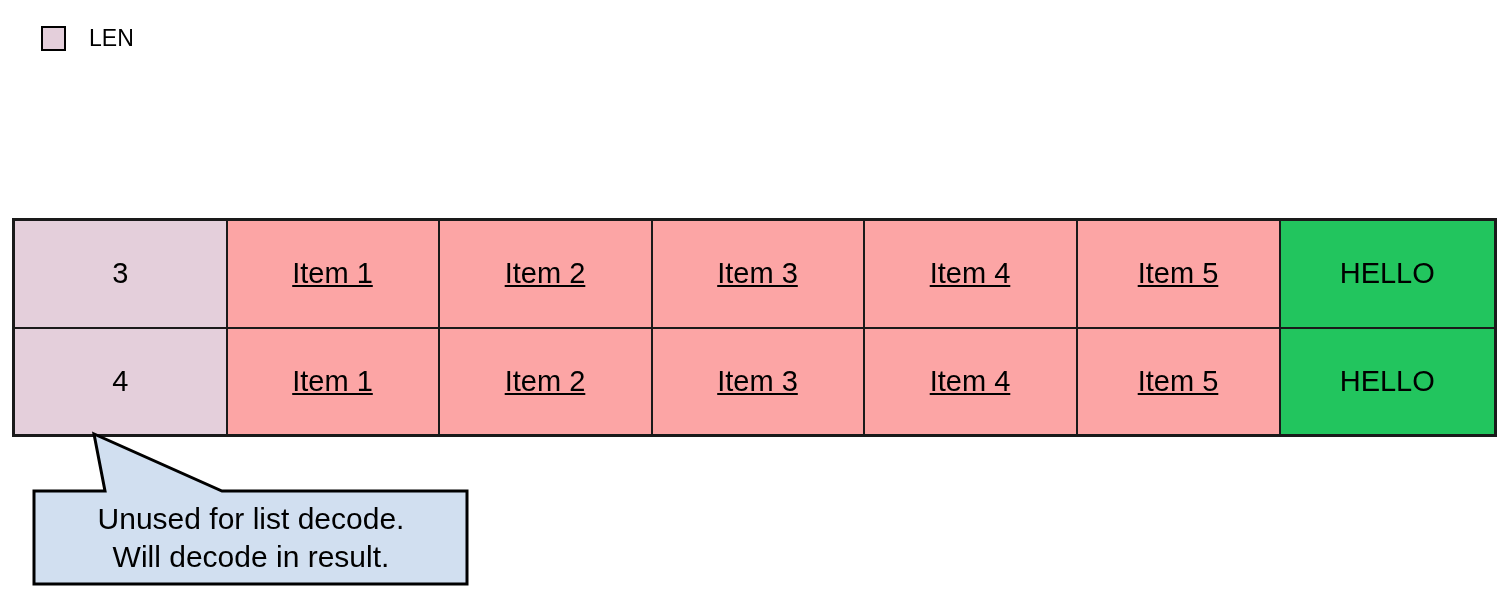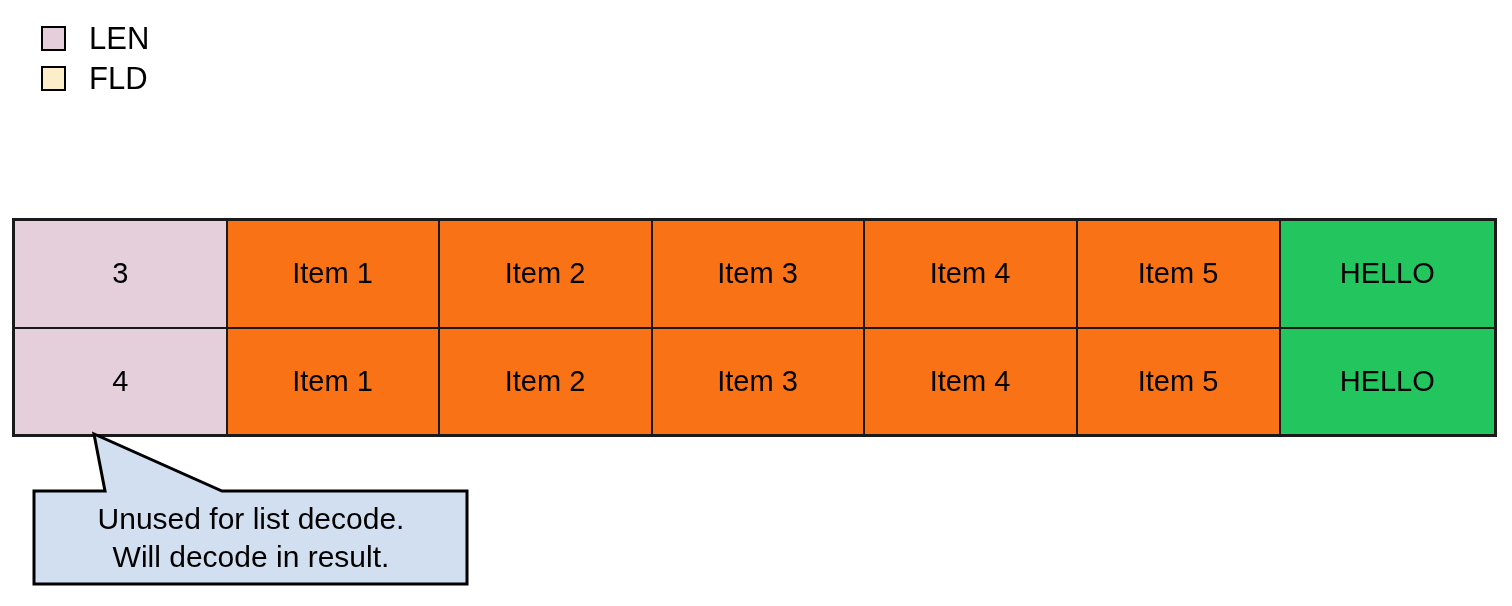--- a/index.html
+++ b/index.html
@@ -30,21 +30,21 @@
   }
   .legend-swatch {
     width: 25px;
     height: 25px;
     border: 2px solid #000000;
     box-sizing: border-box;
     flex: 0 0 auto;
   }
   .legend-label {
     margin-left: 23px;
-    font-size: 31px;
+    font-size: 23px;
     line-height: 31px;
     letter-spacing: 0px;
     white-space: nowrap;
   }
 
   
   #record-table {
     position: absolute;
     left: 12px;
     top: 218px;
@@ -61,21 +61,21 @@
   #record-table td {
     border: 2px solid #1a1a1a;
     text-align: center;
     vertical-align: middle;
     font-size: 29px;
     padding: 0;
     box-sizing: border-box;
     white-space: nowrap;
   }
   #record-table td.cell-len { background: #e4cfdb; }
-  #record-table td.cell-lst { background: #f97316; }
+  #record-table td.cell-lst { background: #fca5a5; text-decoration: underline; }
   #record-table td.cell-fld { background: #22c55e; }
 
   
   #record-table tr:first-child td { border-top-width: 3px; }
   #record-table tr:last-child td  { border-bottom-width: 3px; }
   #record-table td:first-child    { border-left-width: 3px; }
   #record-table td:last-child     { border-right-width: 3px; }
 
   
   #callout {
@@ -112,24 +112,20 @@
 <body>
 
 <div id="legend">
 
   <div class="legend-row">
     <span class="legend-swatch" style="background:#e4cfdb"></span>
     <span class="legend-label">LEN</span>
   </div>
 
 
-  <div class="legend-row">
-    <span class="legend-swatch" style="background:#fbeec9"></span>
-    <span class="legend-label">FLD</span>
-  </div>
 
 </div>
 
 <table id="record-table">
   <colgroup>
     <col style="width:213px">
     <col style="width:212px">
     <col style="width:213px">
     <col style="width:212px">
     <col style="width:213px">

